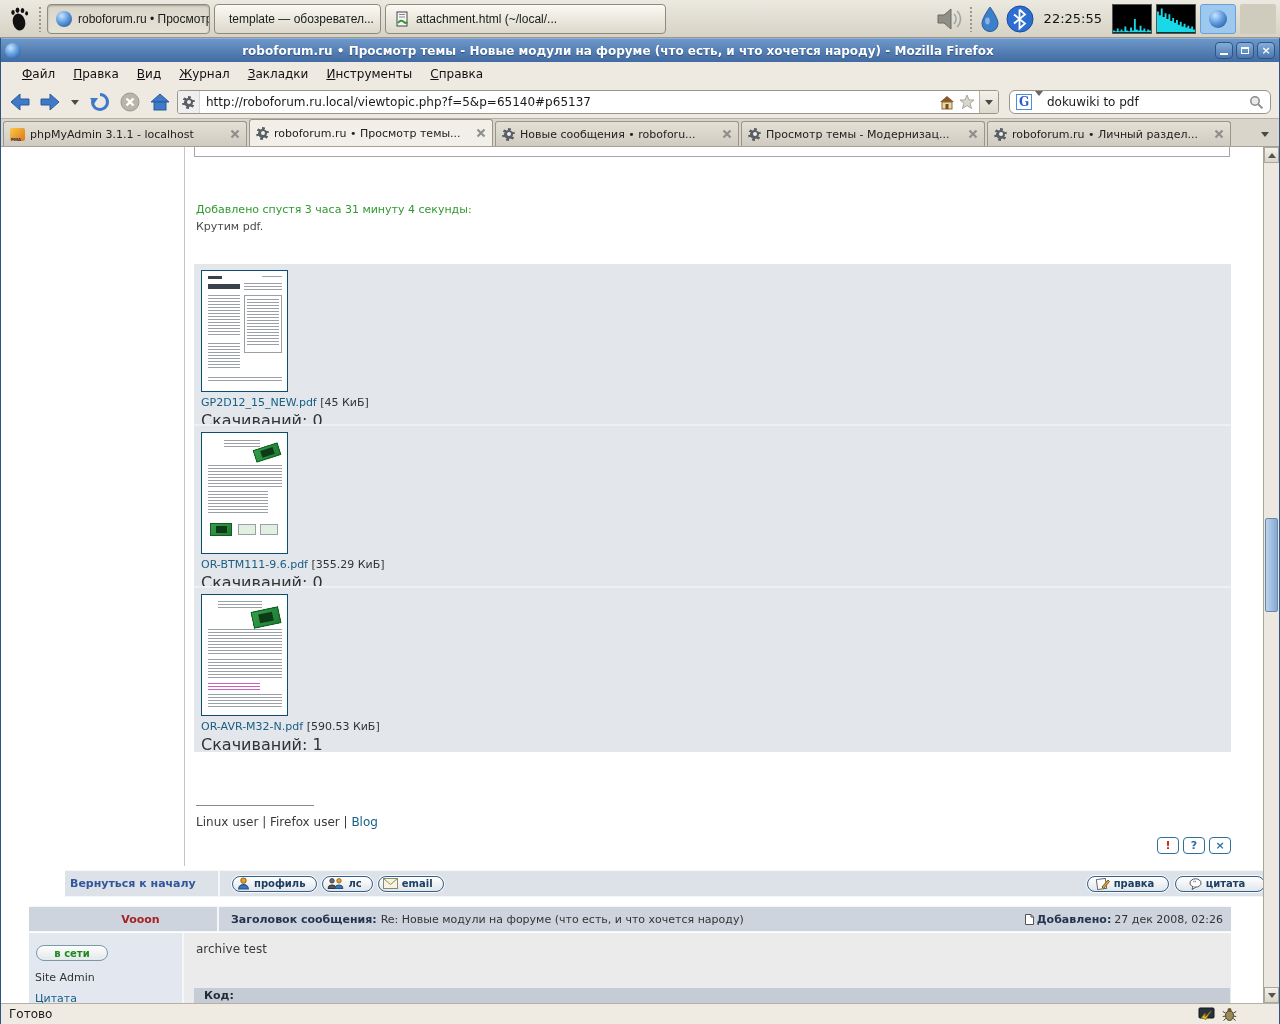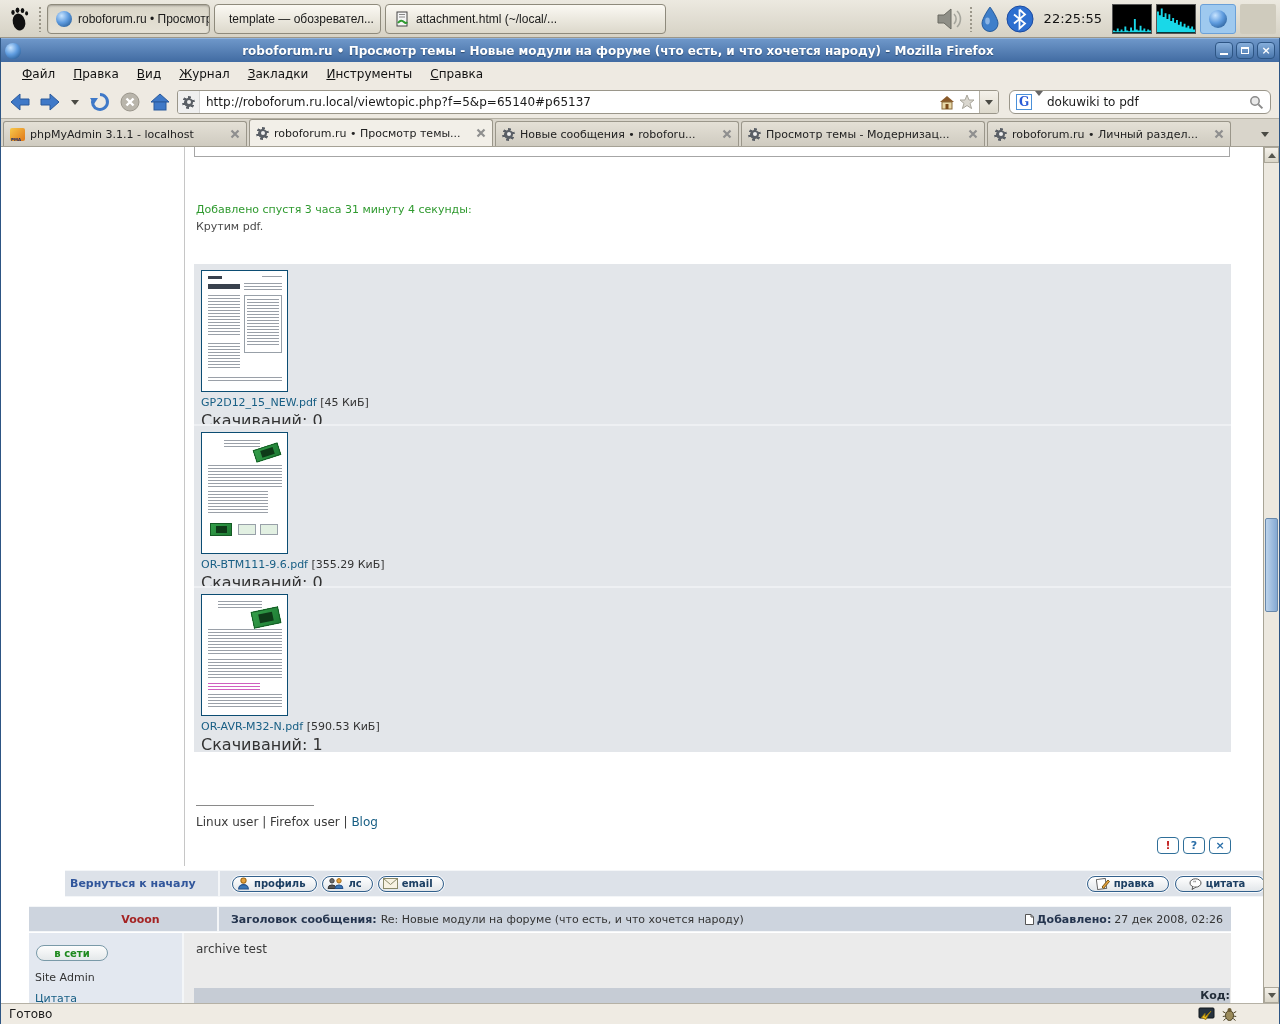--- a/index.html
+++ b/index.html
@@ -135,31 +135,31 @@
   .h2row { left:28px; top:759px; width:1202px; height:26px; background:#cdd4de;
     border-top:1px solid #f4f6f8; border-bottom:1px solid #f4f6f8; display:flex;padding-left:35px; }
   .h2left { width:155px; border-right:2px solid #f4f6f8; display:flex; align-items:center; justify-content:center; }
   .uname { color:#a42222; font-weight:bold; font-size:11px; }
   .h2right { flex:1; display:flex; align-items:center; padding:0 8px 0 12px; font-size:11px; }
   .sublabel { font-weight:bold; color:#24344e; margin-right:4px; }
   .subval { color:#333; }
   .posted { margin-left:auto; display:flex; align-items:center; gap:3px; }
   .postedlabel { font-weight:bold; color:#24344e; }
 
-  .b2row { left:28px; top:786px; width:1202px; height:70px; display:flex;text-align:right; }
+  .b2row { left:28px; top:786px; width:1202px; height:70px; display:flex; }
   .b2left { width:155px; background:#e3e8f0; position:relative; border-right:2px solid #f4f6f8; }
   .b2right { flex:1; background:#ebebeb; position:relative; }
   .online { position:absolute; left:7px; top:12px; width:72px; height:16px; border:1px solid #7a9aa8; border-radius:8px;
     background:linear-gradient(#fdfdfd,#e4e8ea); display:flex; align-items:center; justify-content:center;
     color:#1e8a1e; font-weight:bold; font-size:10px; }
   .rank { position:absolute; left:6px; top:38px; font-size:11px; color:#333; }
   .quotelink { position:absolute; left:6px; top:59px; font-size:11px; color:#175e84; text-decoration:none; }
   .msg2 { position:absolute; left:12px; top:9px; font-size:12px; color:#3a3a3a; }
   .codebar { position:absolute; left:10px; right:1px; top:55px; height:15px; background:#c6ccd5;
-    font-weight:bold; color:#222c38; font-size:11px; line-height:16px; }
+    font-weight:bold; color:#222c38; font-size:11px; padding-left:10px; line-height:16px; }
 
   
   .scroll { width:16px; background:#ece8df; border-left:1px solid #a8a496; position:relative; flex:none; }
   .sbtn { position:absolute; left:0; width:15px; height:16px; background:linear-gradient(#f4f1ea,#d9d5c8);
     border:1px solid #aba79a; display:flex; align-items:center; justify-content:center; }
   .sbtn.up{top:0} .sbtn.down{bottom:0}
   .tri-up2 { width:0;height:0;border-left:4px solid transparent;border-right:4px solid transparent;border-bottom:5px solid #55554d; }
   .tri-dn2 { width:0;height:0;border-left:4px solid transparent;border-right:4px solid transparent;border-top:5px solid #55554d; }
   .sthumb { position:absolute; left:1px; top:371px; width:13px; height:94px; border:1px solid #6888ab; border-radius:2px;
     background:linear-gradient(90deg,#bdd4ec,#84a9d3); }

